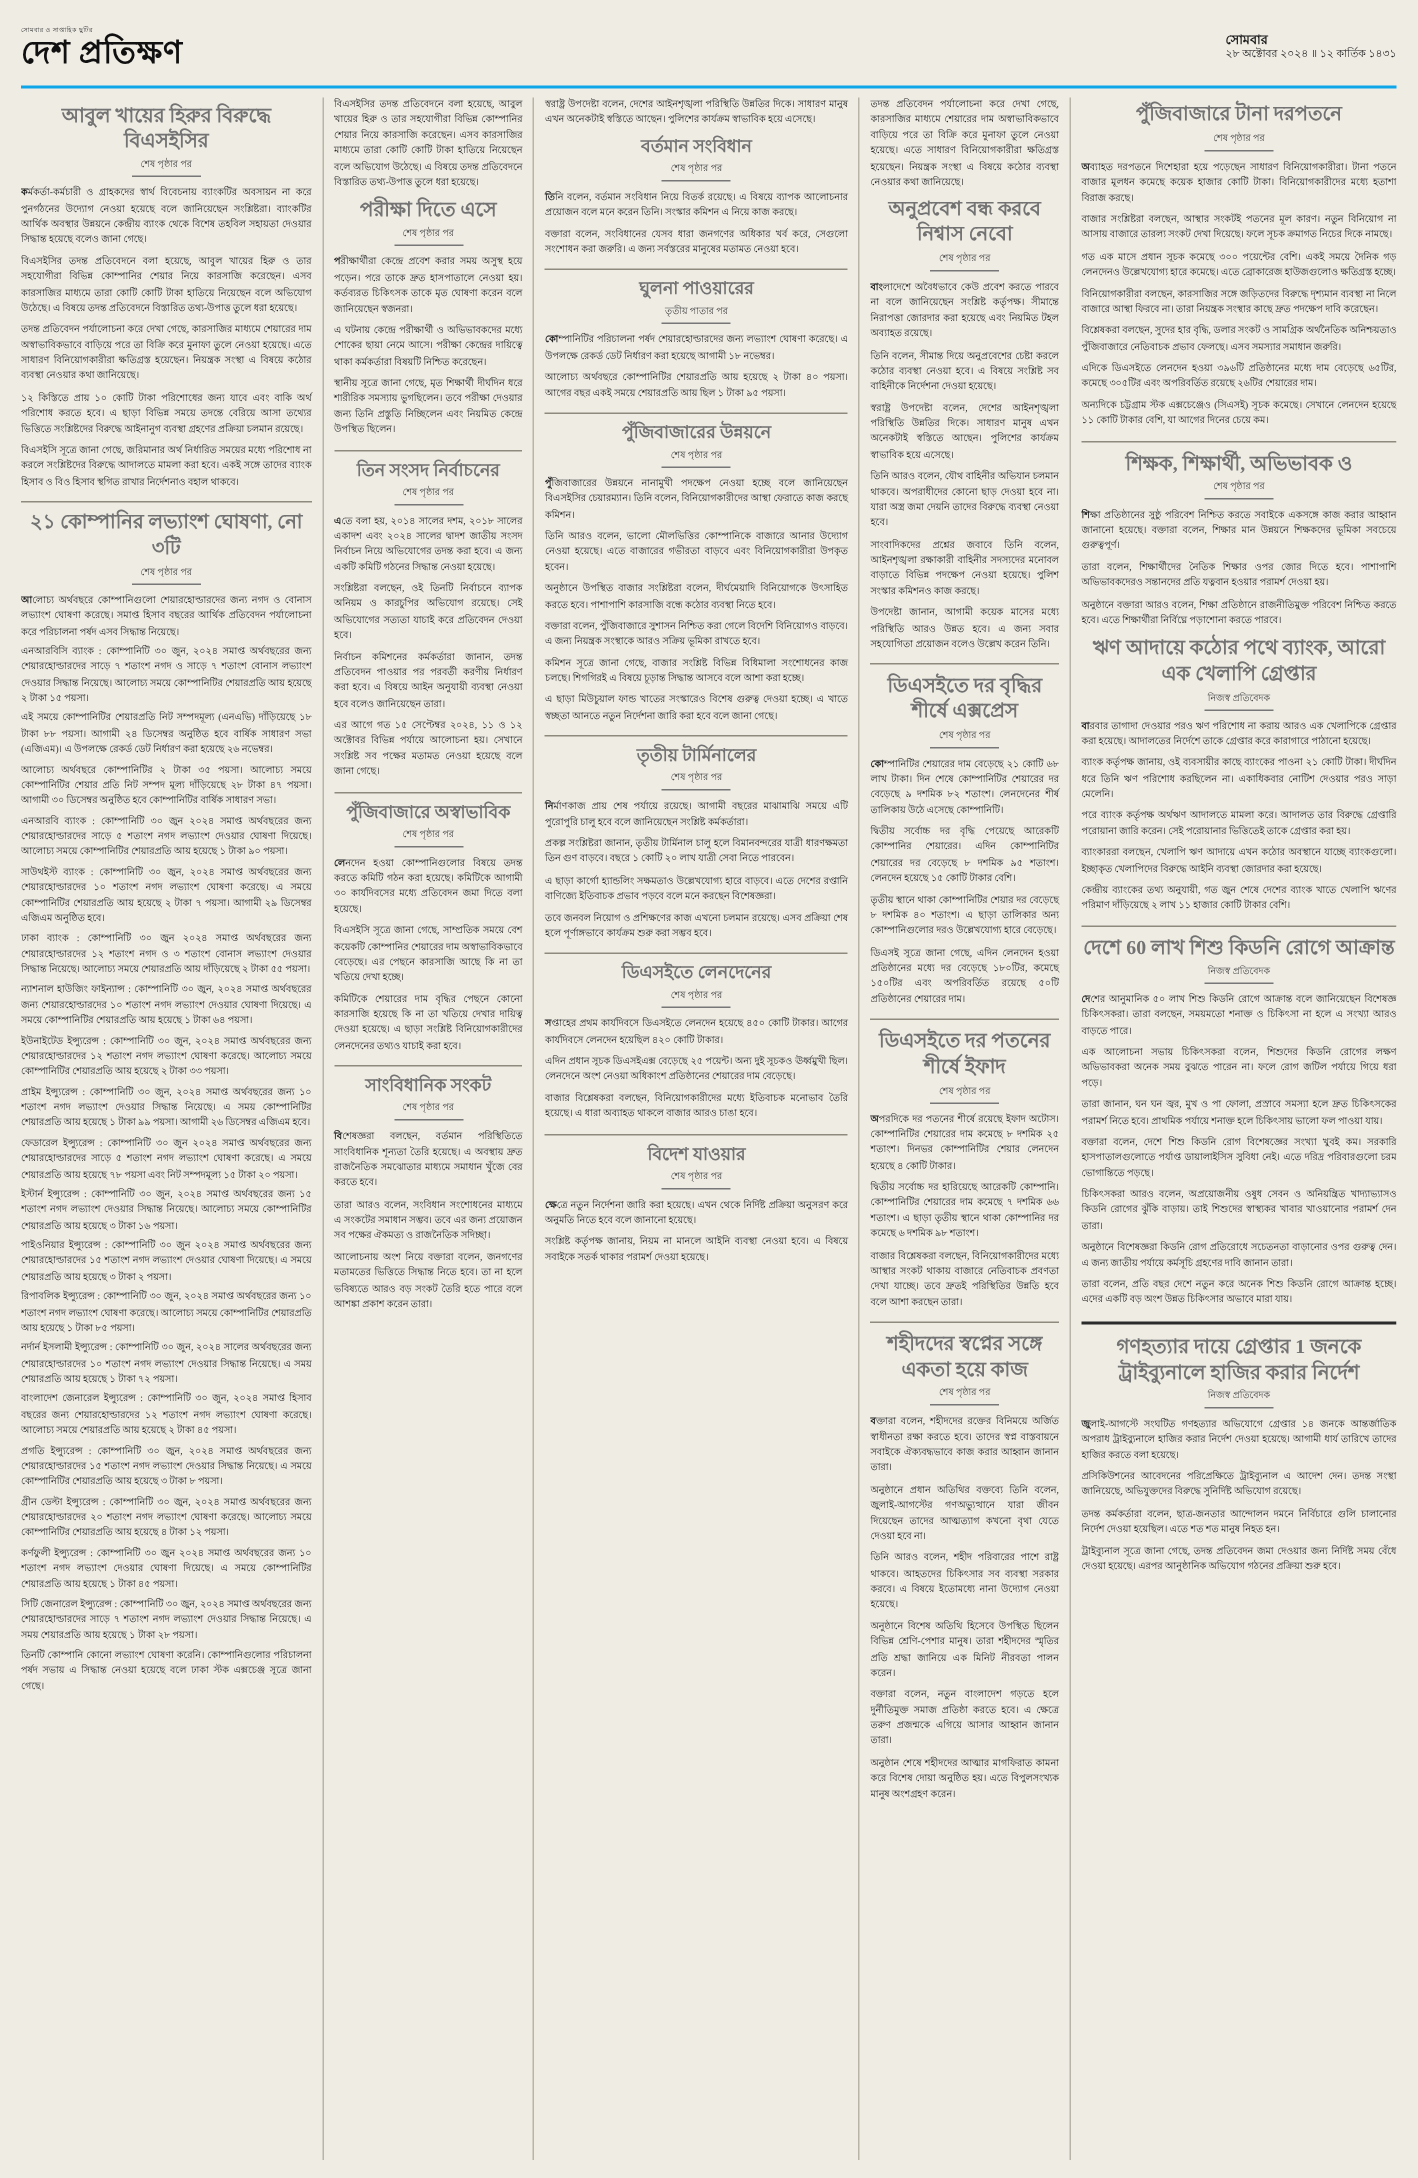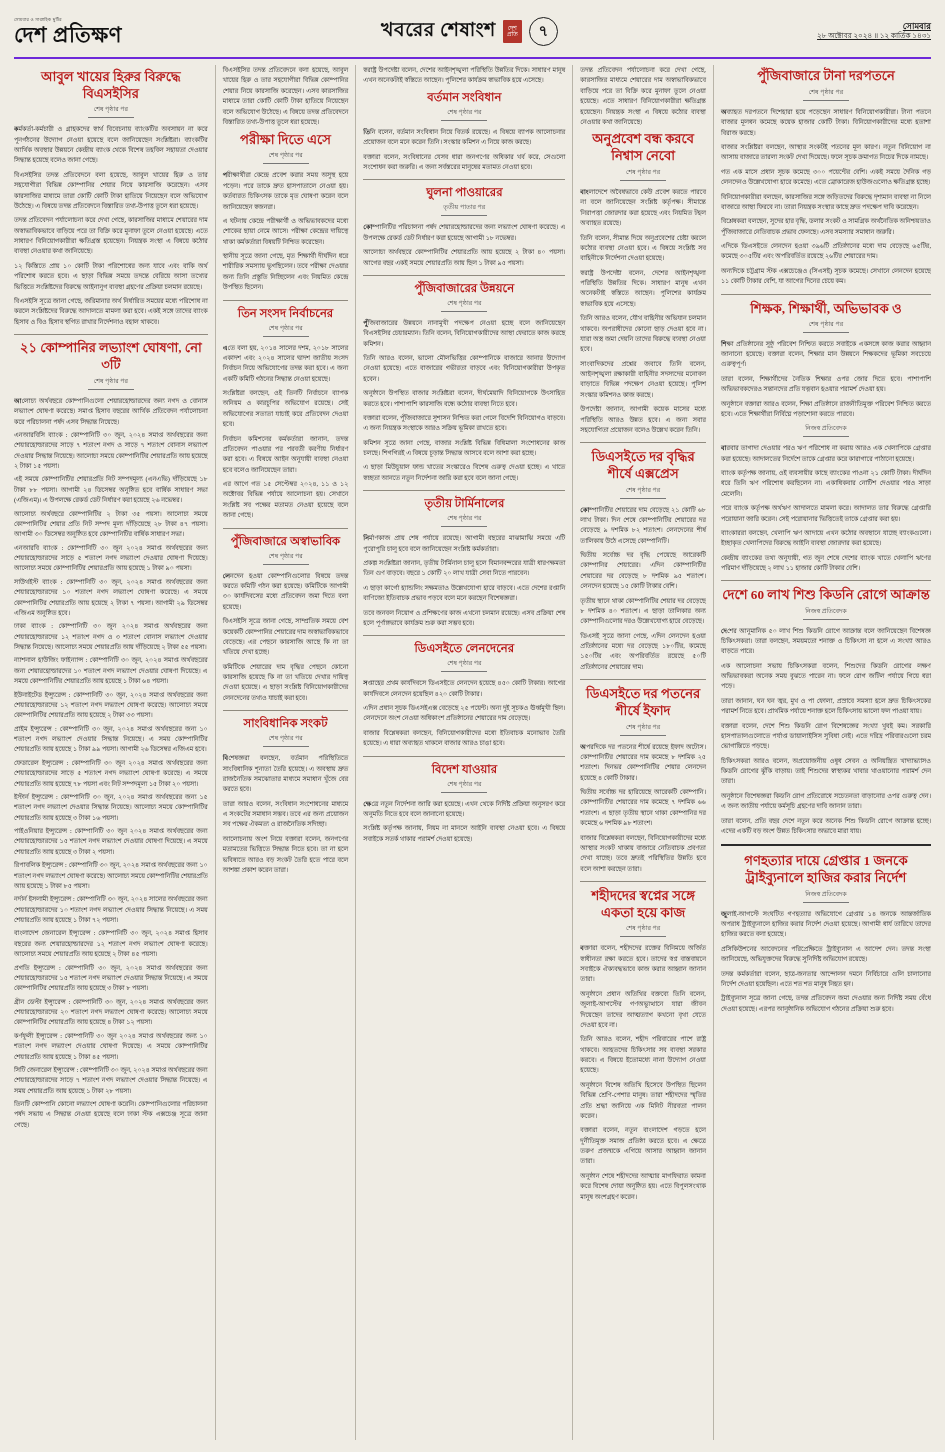--- a/index.html
+++ b/index.html
@@ -13,21 +13,21 @@
   .page{
     width:945px;height:1452px;
     box-sizing:border-box;
     padding:10px 14px 8px 14px;
     background:#efece4;
     position:relative;
   }
   
   .masthead{
     display:flex;align-items:center;justify-content:space-between;
-    border-bottom:2px solid #6d28d9;
+    border-bottom:2px solid #0ea5e9;
     padding-bottom:5px;margin-bottom:6px;
     height:42px;
   }
   .logo-wrap{display:flex;flex-direction:column;align-items:flex-start;}
   .logo-sub{font-size:4.2px;letter-spacing:.3px;color:#333;margin-bottom:1px;}
   .logo{
     font-size:21px;font-weight:bold;letter-spacing:.5px;
     color:#101010;line-height:1;
   }
   .center-head{
@@ -37,42 +37,42 @@
   .seal{
     width:19px;height:23px;background:#b3352c;color:#fff;
     display:flex;align-items:center;justify-content:center;
     font-size:6px;line-height:1.05;text-align:center;border-radius:1px;
   }
   .pageno{
     width:27px;height:27px;border:1.6px solid #1b1b1b;border-radius:50%;
     display:flex;align-items:center;justify-content:center;
     font-size:15px;font-weight:bold;
   }
-  .date-wrap{text-align:right;line-height:1.25;text-decoration:underline;}
+  .date-wrap{line-height:1.25;}
   .date-day{font-size:8.5px;font-weight:bold;}
   .date-full{font-size:7.2px;color:#222;}
   
   .grid{
     display:grid;
     grid-template-columns:1.32fr 0.92fr 1.42fr 0.92fr 1.42fr;
     gap:0;
     height:1375px;
   }
   .col{
     padding:0 7px;
     border-right:1px solid #b9b4a8;
     overflow:hidden;
   }
   .col:first-child{padding-left:0;}
   .col:last-child{border-right:none;padding-right:0;}
   .hl{border-top:1px solid #8f8a7e;margin:7px 0 5px 0;}
   .hl-thick{border-top:2px solid #2b2b2b;margin:8px 0 6px 0;}
   h2.head{
     font-size:13.2px;font-weight:bold;text-align:center;
-    margin:3px 0 2px 0;line-height:1.3;color:#b91c1c;
+    margin:3px 0 2px 0;line-height:1.3;color:#737373;
   }
   h2.head.sm{font-size:11.6px;}
   h2.head.lg{font-size:13px;}
   .byline{
     font-size:6.3px;text-align:center;color:#444;margin:0 0 4px 0;
     padding-bottom:2px;
   }
   .byline::after{
     content:"";display:block;width:46px;height:1px;background:#777;
     margin:2px auto 0 auto;
@@ -87,25 +87,20 @@
 </style>
 </head>
 <body>
 
 <div class="page">
 
   <div class="masthead">
     <div class="logo-wrap">
       <div class="logo-sub">সোমবার ও সাপ্তাহিক ছুটির</div>
       <div class="logo">দেশ প্রতিক্ষণ</div>
-    </div>
-    <div class="center-head">
-      <div class="center-title">খবরের শেষাংশ</div>
-      <div class="seal">দেশ প্রতি</div>
-      <div class="pageno">৭</div>
     </div>
     <div class="date-wrap">
       <div class="date-day">সোমবার</div>
       <div class="date-full">২৮ অক্টোবর ২০২৪ ॥ ১২ কার্তিক ১৪৩১</div>
     </div>
   </div>
 
   <div class="grid">
 
     <div class="col">
@@ -290,20 +285,21 @@
       </div>
       <div class="hl"></div>
       <div class="article">
         <h2 class="head">শিক্ষক, শিক্ষার্থী, অভিভাবক ও</h2>
         <div class="byline">শেষ পৃষ্ঠার পর</div>
         <p class="body first">শিক্ষা প্রতিষ্ঠানের সুষ্ঠু পরিবেশ নিশ্চিত করতে সবাইকে একসঙ্গে কাজ করার আহ্বান জানানো হয়েছে। বক্তারা বলেন, শিক্ষার মান উন্নয়নে শিক্ষকদের ভূমিকা সবচেয়ে গুরুত্বপূর্ণ।</p>
         <p class="body">তারা বলেন, শিক্ষার্থীদের নৈতিক শিক্ষার ওপর জোর দিতে হবে। পাশাপাশি অভিভাবকদেরও সন্তানদের প্রতি যত্নবান হওয়ার পরামর্শ দেওয়া হয়।</p>
         <p class="body">অনুষ্ঠানে বক্তারা আরও বলেন, শিক্ষা প্রতিষ্ঠানে রাজনীতিমুক্ত পরিবেশ নিশ্চিত করতে হবে। এতে শিক্ষার্থীরা নির্বিঘ্নে পড়াশোনা করতে পারবে।</p>
       </div>
       <div class="article">
+        <h2 class="head">ঋণ আদায়ে কঠোর পথে ব্যাংক, আরো এক খেলাপি গ্রেপ্তার</h2>
         <div class="byline">নিজস্ব প্রতিবেদক</div>
         <p class="body first">বারবার তাগাদা দেওয়ার পরও ঋণ পরিশোধ না করায় আরও এক খেলাপিকে গ্রেপ্তার করা হয়েছে। আদালতের নির্দেশে তাকে গ্রেপ্তার করে কারাগারে পাঠানো হয়েছে।</p>
         <p class="body">ব্যাংক কর্তৃপক্ষ জানায়, ওই ব্যবসায়ীর কাছে ব্যাংকের পাওনা ২১ কোটি টাকা। দীর্ঘদিন ধরে তিনি ঋণ পরিশোধ করছিলেন না। একাধিকবার নোটিশ দেওয়ার পরও সাড়া মেলেনি।</p>
         <p class="body">পরে ব্যাংক কর্তৃপক্ষ অর্থঋণ আদালতে মামলা করে। আদালত তার বিরুদ্ধে গ্রেপ্তারি পরোয়ানা জারি করেন। সেই পরোয়ানার ভিত্তিতেই তাকে গ্রেপ্তার করা হয়।</p>
         <p class="body">ব্যাংকাররা বলছেন, খেলাপি ঋণ আদায়ে এখন কঠোর অবস্থানে যাচ্ছে ব্যাংকগুলো। ইচ্ছাকৃত খেলাপিদের বিরুদ্ধে আইনি ব্যবস্থা জোরদার করা হয়েছে।</p>
         <p class="body">কেন্দ্রীয় ব্যাংকের তথ্য অনুযায়ী, গত জুন শেষে দেশের ব্যাংক খাতে খেলাপি ঋণের পরিমাণ দাঁড়িয়েছে ২ লাখ ১১ হাজার কোটি টাকার বেশি।</p>
       </div>
       <div class="hl"></div>
       <div class="article">
         <h2 class="head">দেশে 60 লাখ শিশু কিডনি রোগে আক্রান্ত</h2>

